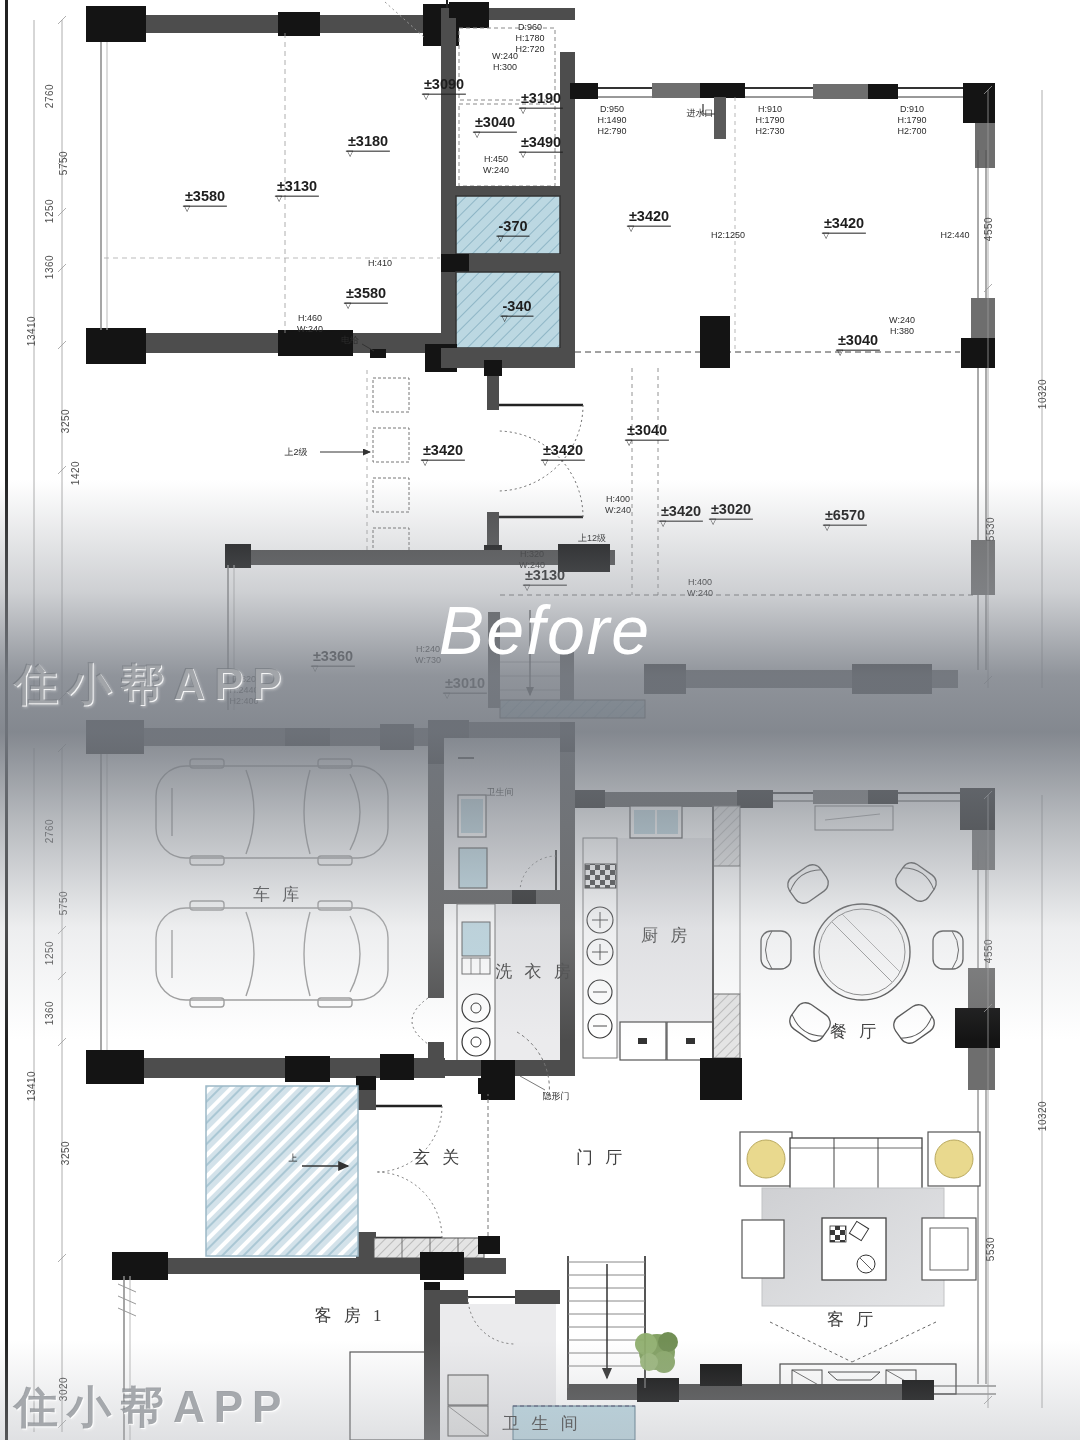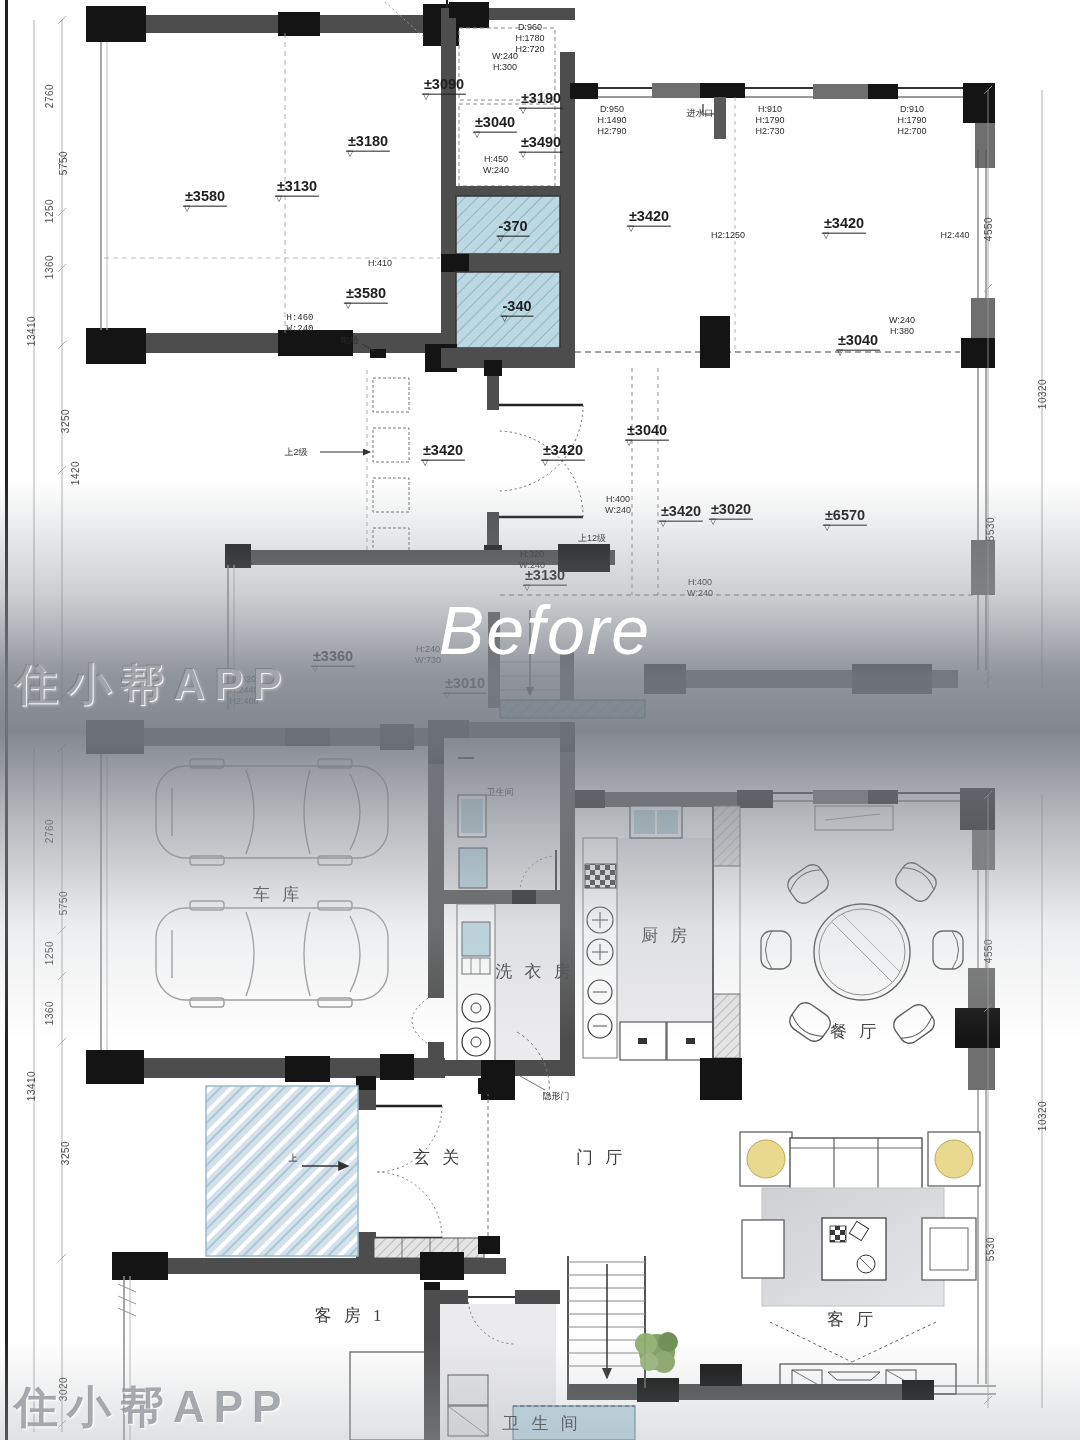--- a/index.html
+++ b/index.html
@@ -452,21 +452,21 @@
 H:1790
 H2:730</span>
       <span class="ann note" style="left: 912px; top: 120px;">D:910
 H:1790
 H2:700</span>
       <span class="ann note" style="left: 728px; top: 235px;">H2:1250</span>
       <span class="ann note" style="left: 955px; top: 235px;">H2:440</span>
       <span class="ann note" style="left: 902px; top: 326px;">W:240
 H:380</span>
       <span class="ann note" style="left: 380px; top: 263px;">H:410</span>
-      <span class="ann note" style="left: 300px; top: 324px; font-family: Liberation Mono, monospace;">H:460
+      <span class="ann note" style="left: 310px; top: 324px;">H:460
 W:240</span>
       <span class="ann note" style="left: 350px; top: 340px;">电给</span>
       <span class="ann note" style="left: 296px; top: 452px;">上2级</span>
       <span class="ann note" style="left: 618px; top: 505px;">H:400
 W:240</span>
       <span class="ann note" style="left: 592px; top: 538px;">上12级</span>
       <span class="ann note" style="left: 532px; top: 560px;">H:320
 W:240</span>
       <span class="ann note" style="left: 428px; top: 655px;">H:240
 W:730</span>

